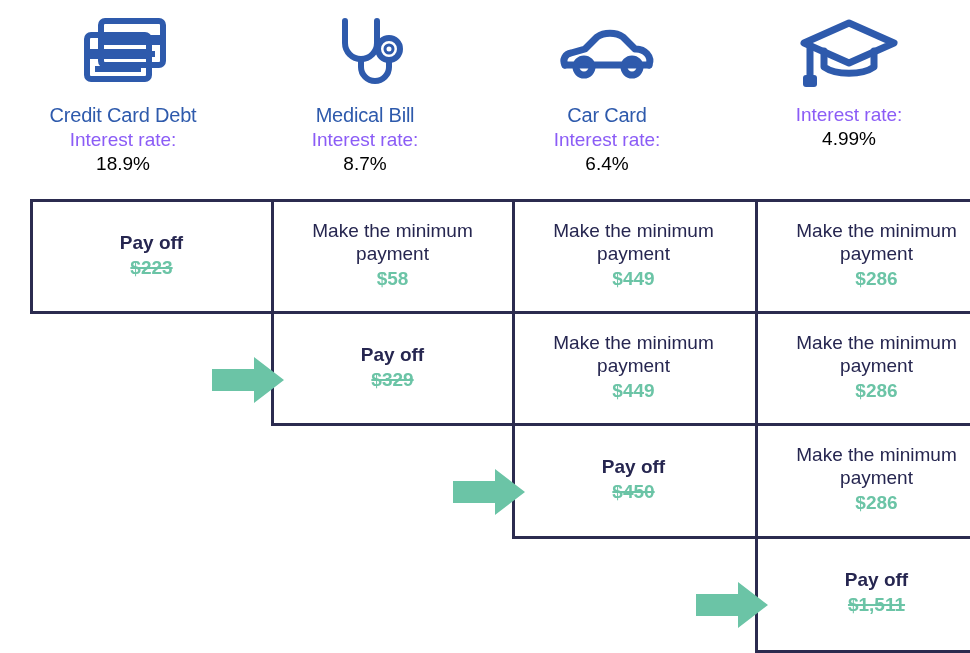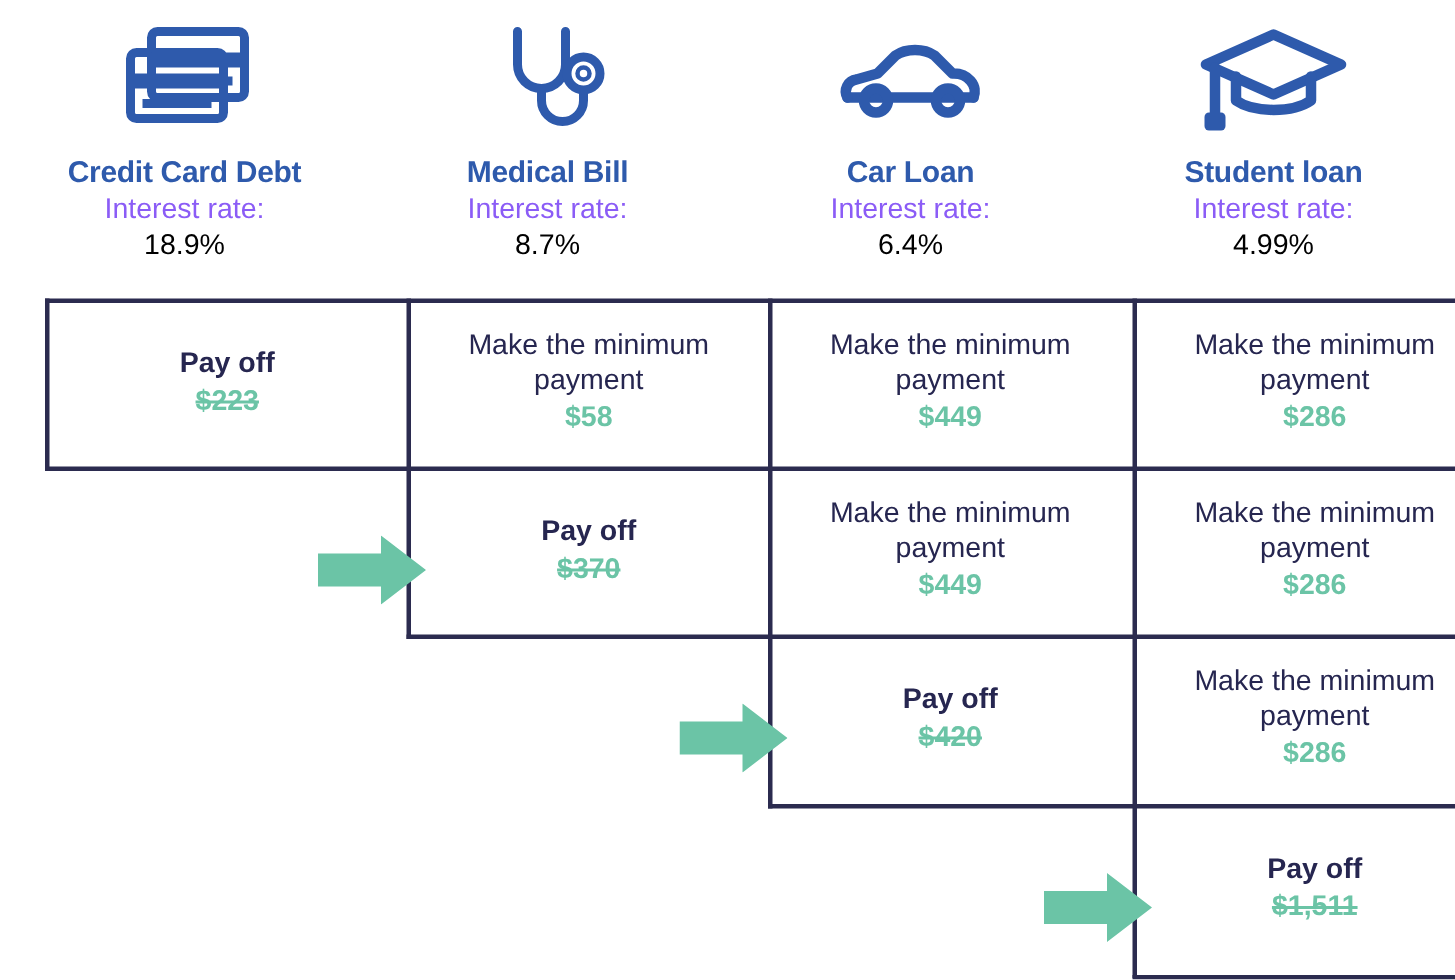--- a/index.html
+++ b/index.html
@@ -40,21 +40,21 @@
     box-sizing: border-box;
   }
   .header-icon {
     height: 92px;
     display: flex;
     align-items: center;
     justify-content: center;
   }
   .header-title {
     font-size: 20px;
-    font-weight: bold;
+    font-weight: normal;
     color: #2E5AAC;
     letter-spacing: -0.2px;
     line-height: 1.15;
     margin-top: 2px;
     white-space: nowrap;
   }
   .header-rate-label {
     font-size: 19px;
     color: #8b5cf6;
     line-height: 1.25;
@@ -178,37 +178,36 @@
       <div class="header-icon">
         <svg class="ico" width="110" height="86" viewBox="0 0 110 86" aria-hidden="true">
           <g fill="none" stroke="#2E5AAC" stroke-width="7" stroke-linecap="round" stroke-linejoin="round">
             <path d="M13 52 h84"></path>
             <path d="M13 52 a8 8 0 0 1 6 -12 l14 -4 l12 -12 a18 12 0 0 1 26 0 l12 12 a14 12 0 0 1 14 16"></path>
           </g>
           <circle cx="32" cy="54" r="8" fill="none" stroke="#2E5AAC" stroke-width="7"></circle>
           <circle cx="80" cy="54" r="8" fill="none" stroke="#2E5AAC" stroke-width="7"></circle>
         </svg>
       </div>
-      <div class="header-title">Car Loan</div>
+      <div class="header-title">Car Card</div>
       <div class="header-rate-label">Interest rate:</div>
       <div class="header-rate-value">6.4%</div>
     </div>
 
     <div class="header-col">
       <div class="header-icon">
         <svg class="ico" width="110" height="86" viewBox="0 0 110 86" aria-hidden="true">
           <g fill="none" stroke="#2E5AAC" stroke-width="7" stroke-linecap="round" stroke-linejoin="round">
             <path d="M55 10 L100 30 L55 50 L10 30 Z"></path>
             <path d="M30 38 v16 a30 14 0 0 0 50 0 v-16"></path>
             <path d="M16 32 v34"></path>
           </g>
           <rect x="9" y="62" width="14" height="12" rx="3" fill="#2E5AAC"></rect>
         </svg>
       </div>
-      <div class="header-title">Student loan</div>
       <div class="header-rate-label">Interest rate:</div>
       <div class="header-rate-value">4.99%</div>
     </div>
   </div>
 
   <div class="grid">
 
     <div class="line-h" style="left:2px;   top:199px; width:966px;"></div>
     <div class="line-h" style="left:2px;   top:311px; width:966px;"></div>
     <div class="line-h" style="left:243px; top:423px; width:725px;"></div>
@@ -233,34 +232,34 @@
       <div class="c-label">Make the minimum payment</div>
       <div class="c-amount">$449</div>
     </div>
     <div class="cell minimum" style="left:727px; top:199px;">
       <div class="c-label">Make the minimum payment</div>
       <div class="c-amount">$286</div>
     </div>
 
     <div class="cell payoff" style="left:243px; top:311px;">
       <div class="c-label">Pay off</div>
-      <div class="c-amount">$370</div>
+      <div class="c-amount">$329</div>
     </div>
     <div class="cell minimum" style="left:484px; top:311px;">
       <div class="c-label">Make the minimum payment</div>
       <div class="c-amount">$449</div>
     </div>
     <div class="cell minimum" style="left:727px; top:311px;">
       <div class="c-label">Make the minimum payment</div>
       <div class="c-amount">$286</div>
     </div>
 
     <div class="cell payoff" style="left:484px; top:423px;">
       <div class="c-label">Pay off</div>
-      <div class="c-amount">$420</div>
+      <div class="c-amount">$450</div>
     </div>
     <div class="cell minimum" style="left:727px; top:423px;">
       <div class="c-label">Make the minimum payment</div>
       <div class="c-amount">$286</div>
     </div>
 
     <div class="cell payoff" style="left:727px; top:536px;">
       <div class="c-label">Pay off</div>
       <div class="c-amount">$1,511</div>
     </div>

